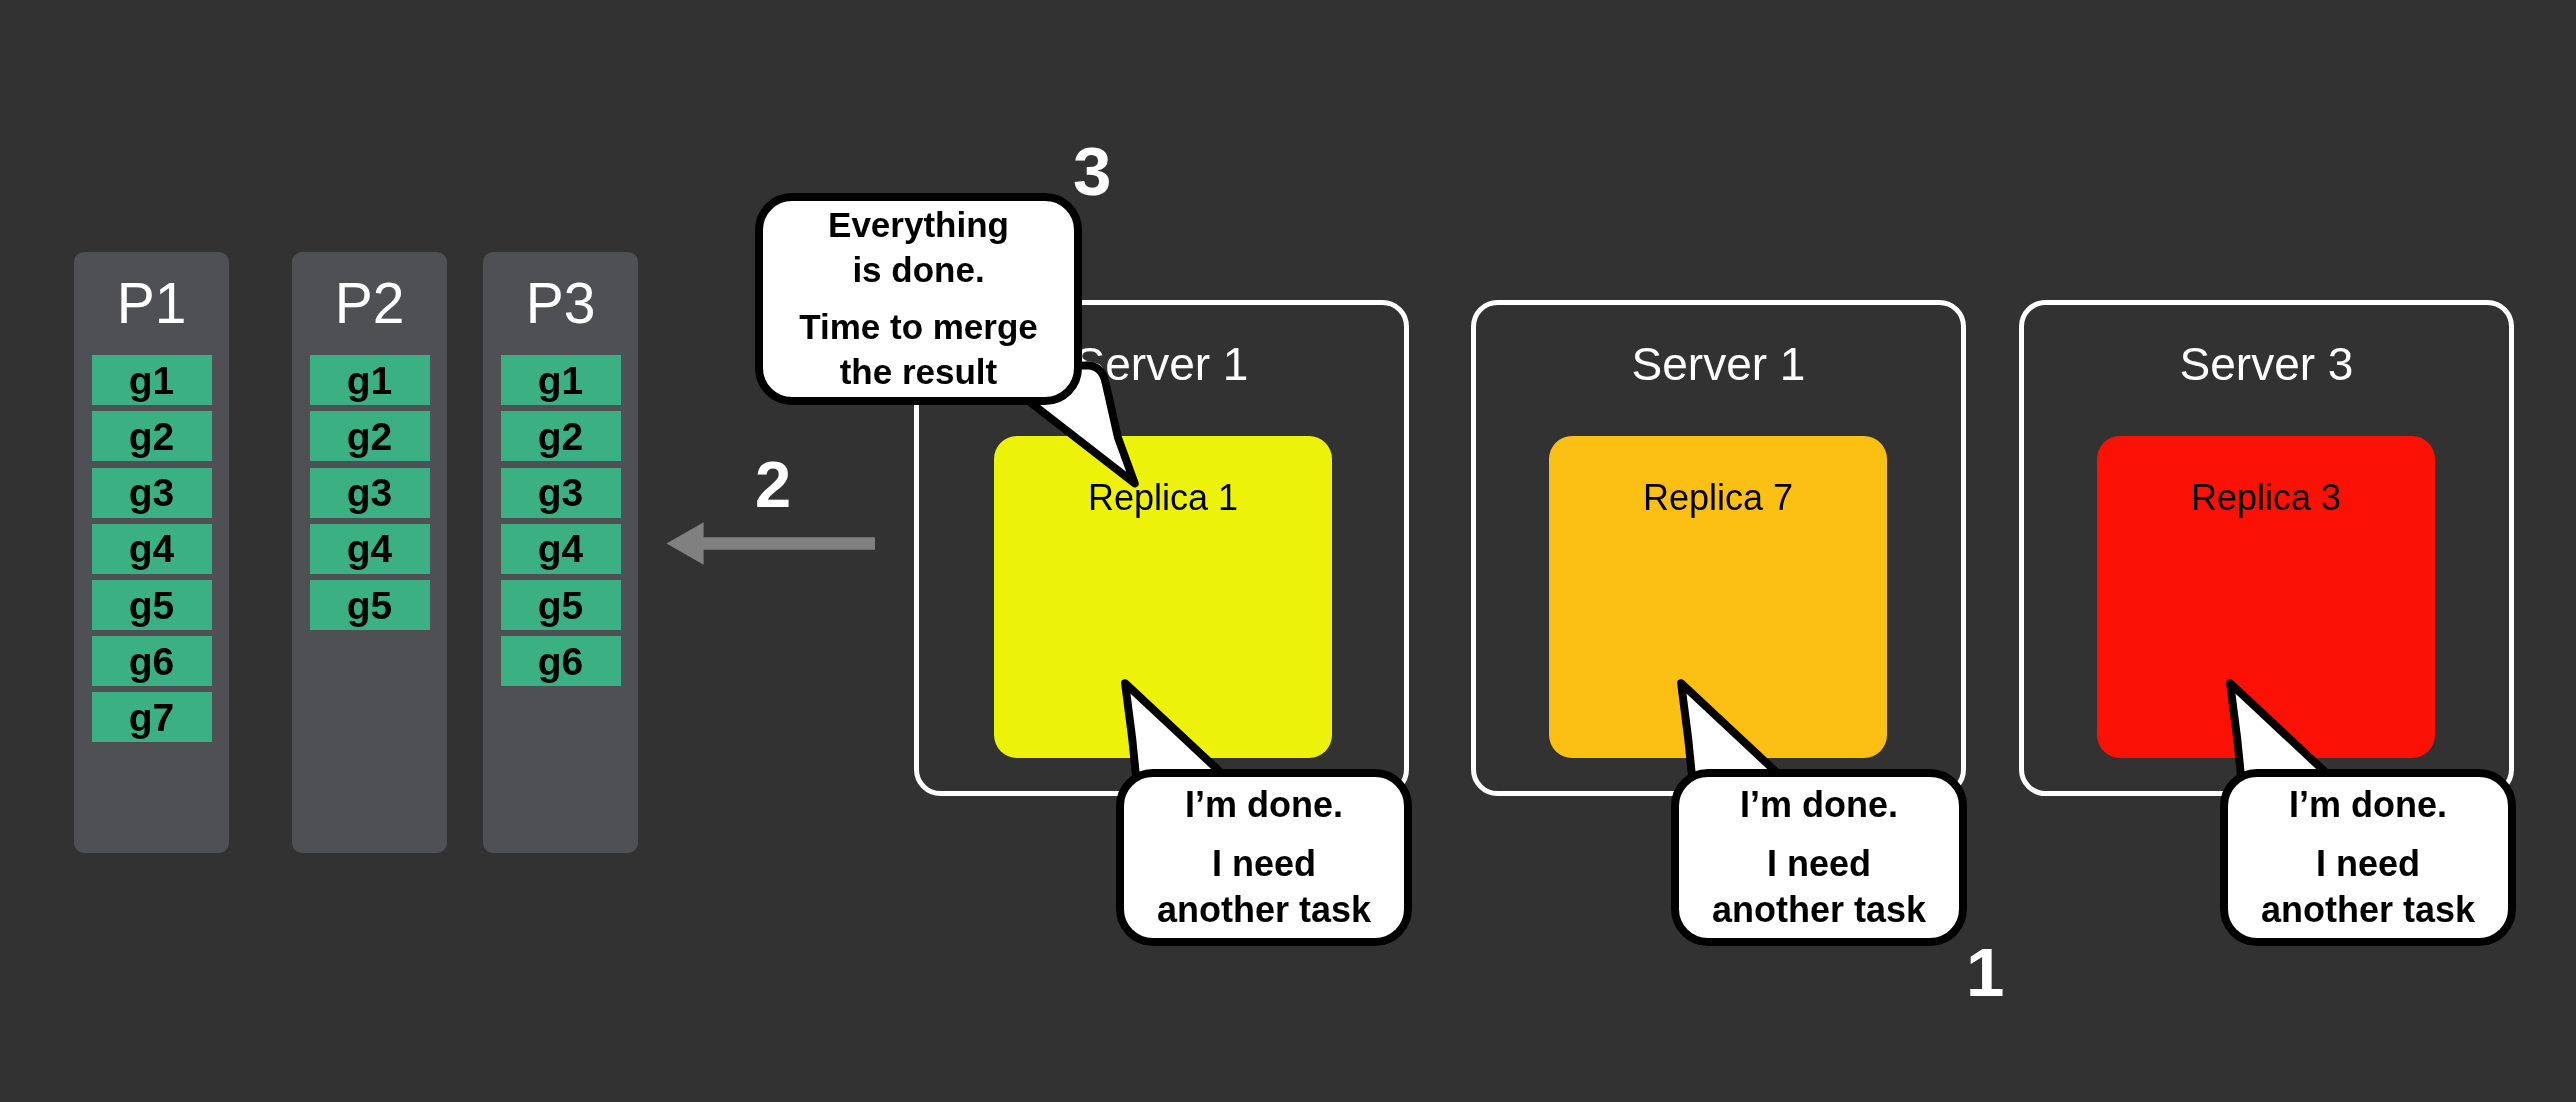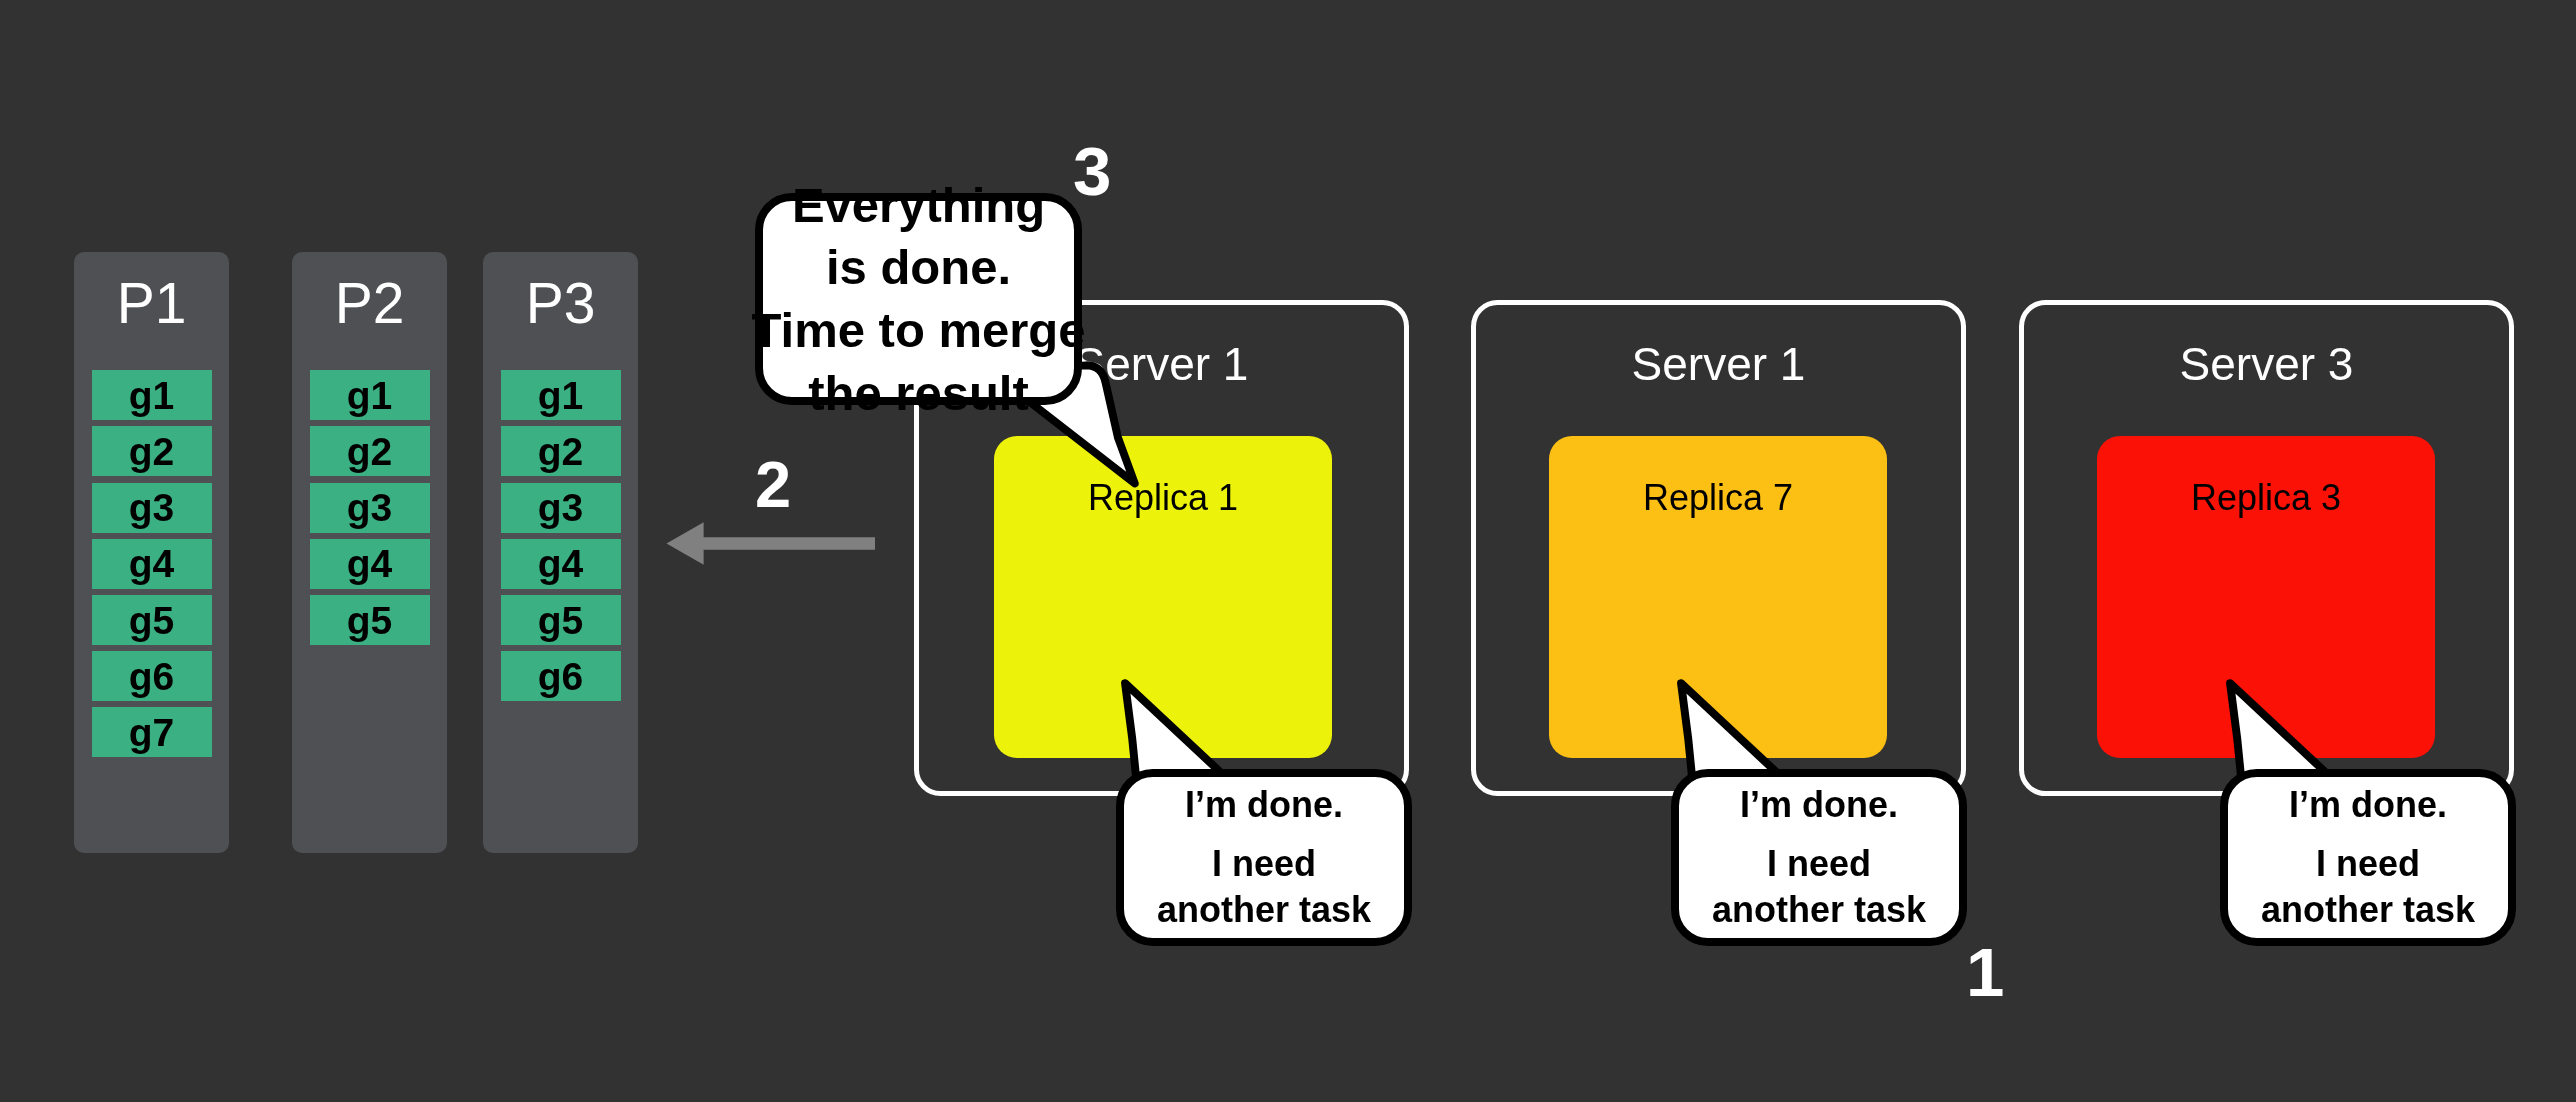--- a/index.html
+++ b/index.html
@@ -33,21 +33,20 @@
     font-weight: 400;
     line-height: 1.25;
     letter-spacing: 0px;
     margin-bottom: 16px;
   }
   .chip-stack {
     display: flex;
     flex-direction: column;
     gap: 6.2px;
     align-items: center;
-    margin-top: 15px;
   }
   .chip {
     width: 120px;
     height: 50px;
     background: #3bb083;
     color: #000000;
     font-size: 39px;
     font-weight: 700;
     display: flex;
     align-items: center;
@@ -116,21 +115,21 @@
     box-sizing: border-box;
     display: flex;
     flex-direction: column;
     align-items: center;
     justify-content: center;
     color: #000000;
     font-weight: 700;
     z-index: 30;
   }
   .bubble.small { font-size: 36px; line-height: 1.28; }
-  .bubble.top   { font-size: 49px; line-height: 1.28; }
+  .bubble.top   { font-size: 35px; line-height: 1.28; }
   .bubble .ln { white-space: nowrap; }
   .bubble .gap { height: 12.4px; }
 
   .tail {
     position: absolute;
     z-index: 29;
     pointer-events: none;
   }
 </style>
 </head>

